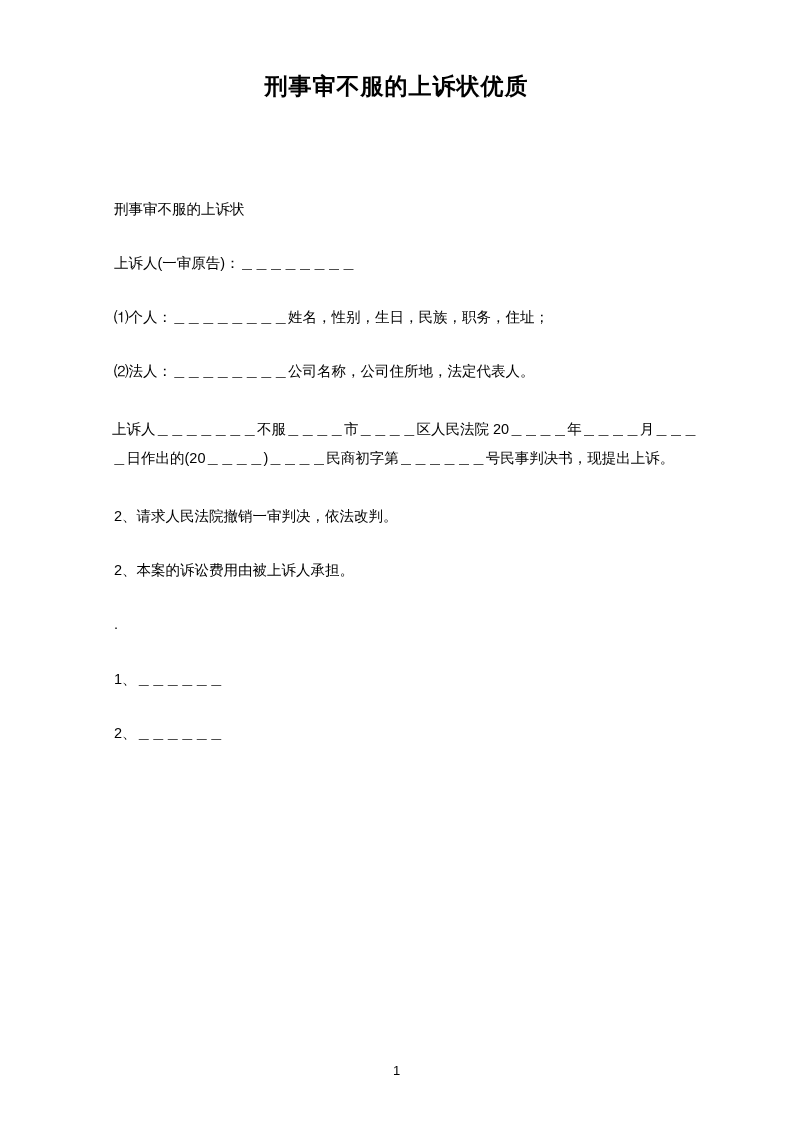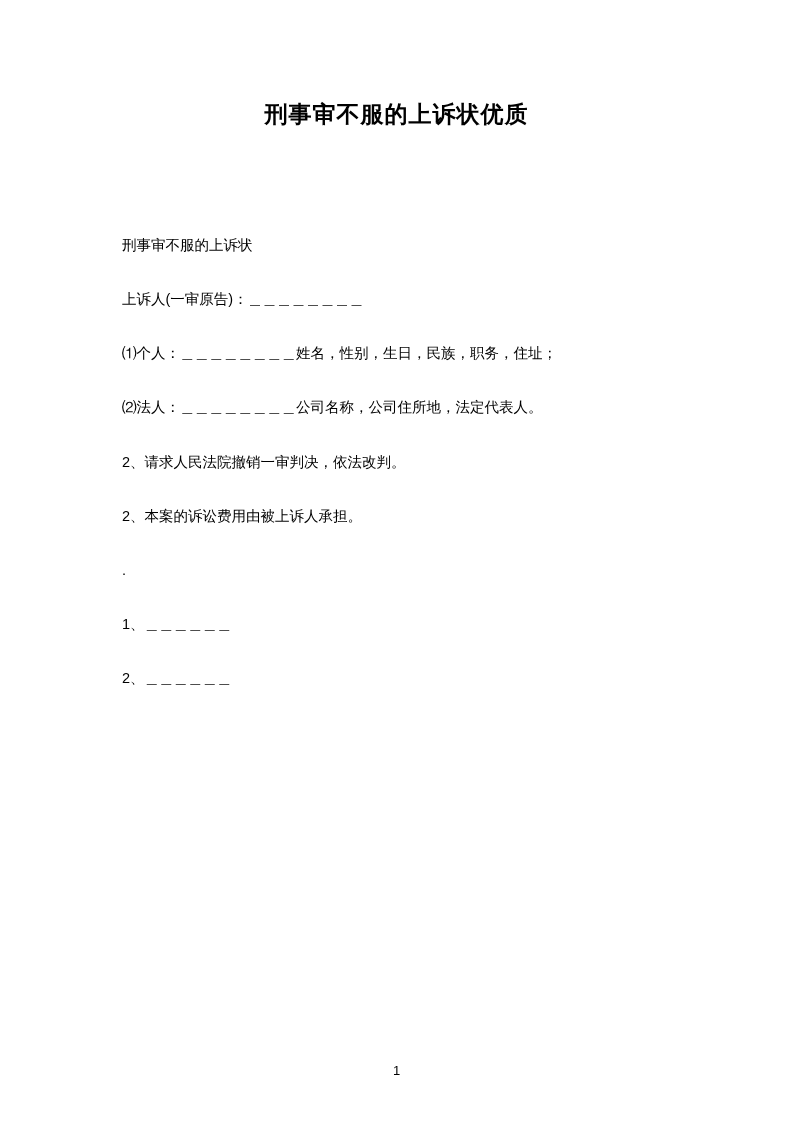--- a/index.html
+++ b/index.html
@@ -21,25 +21,25 @@
     box-sizing: border-box;
     padding: 0;
     position: relative;
   }
   .doc-title {
     text-align: center;
     font-size: 23px;
     font-weight: bold;
     letter-spacing: 1px;
     margin: 0;
-    padding-top: 100px;
+    padding-top: 72px;
     line-height: 1.3;
   }
   .body-block {
-    margin: 8px;
+    margin: 0;
     padding-top: 96px;
     padding-left: 114px;
     padding-right: 90px;
   }
   .para {
     font-size: 14.5px;
     line-height: 1.6;
     margin: 0 0 31px 0;
     text-align: left;
     word-break: break-all;
@@ -66,20 +66,21 @@
 
 <div class="page">
 
   <h1 class="doc-title">刑事审不服的上诉状优质</h1>
 
   <div class="body-block">
     <p class="para">刑事审不服的上诉状</p>
     <p class="para">上诉人(一审原告)：＿＿＿＿＿＿＿＿</p>
     <p class="para">⑴个人：＿＿＿＿＿＿＿＿姓名，性别，生日，民族，职务，住址；</p>
     <p class="para">⑵法人：＿＿＿＿＿＿＿＿公司名称，公司住所地，法定代表人。</p>
+    <p class="para flow">上诉人＿＿＿＿＿＿＿不服＿＿＿＿市＿＿＿＿区人民法院 20＿＿＿＿年＿＿＿＿月＿＿＿＿日作出的(20＿＿＿＿)＿＿＿＿民商初字第＿＿＿＿＿＿号民事判决书，现提出上诉。</p>
     <p class="para">2、请求人民法院撤销一审判决，依法改判。</p>
     <p class="para">2、本案的诉讼费用由被上诉人承担。</p>
     <p class="para dot">.</p>
     <p class="para">1、＿＿＿＿＿＿</p>
     <p class="para">2、＿＿＿＿＿＿</p>
   </div>
 
   <div class="page-number">1</div>
 
 </div>

